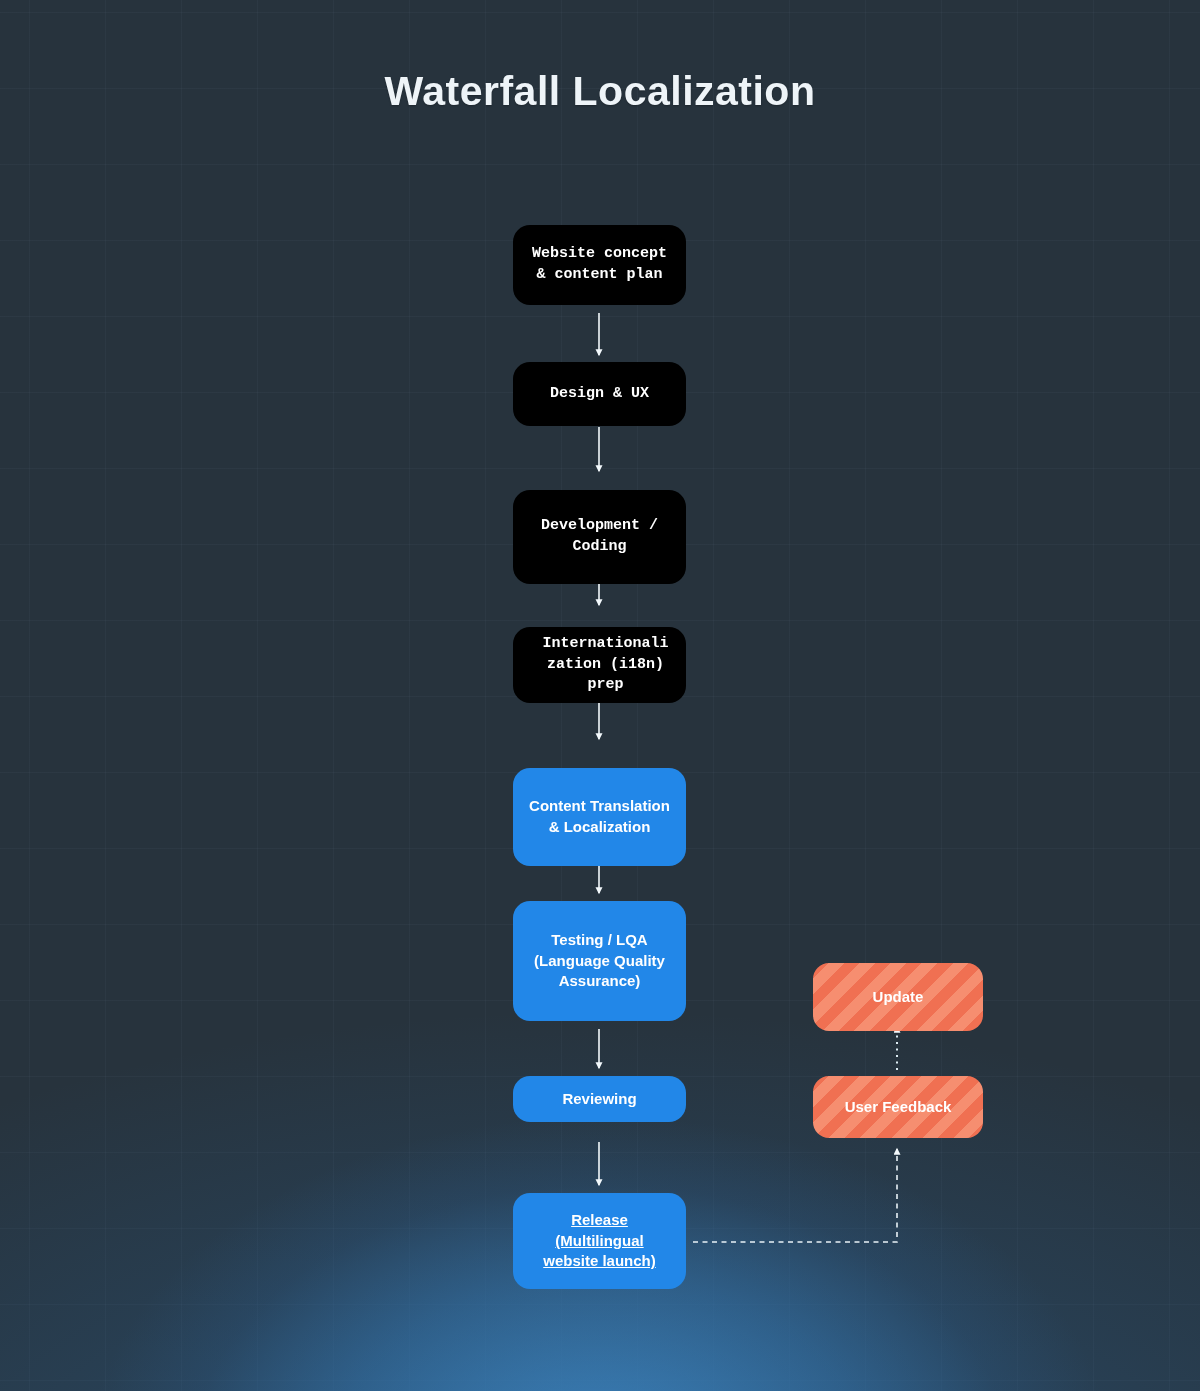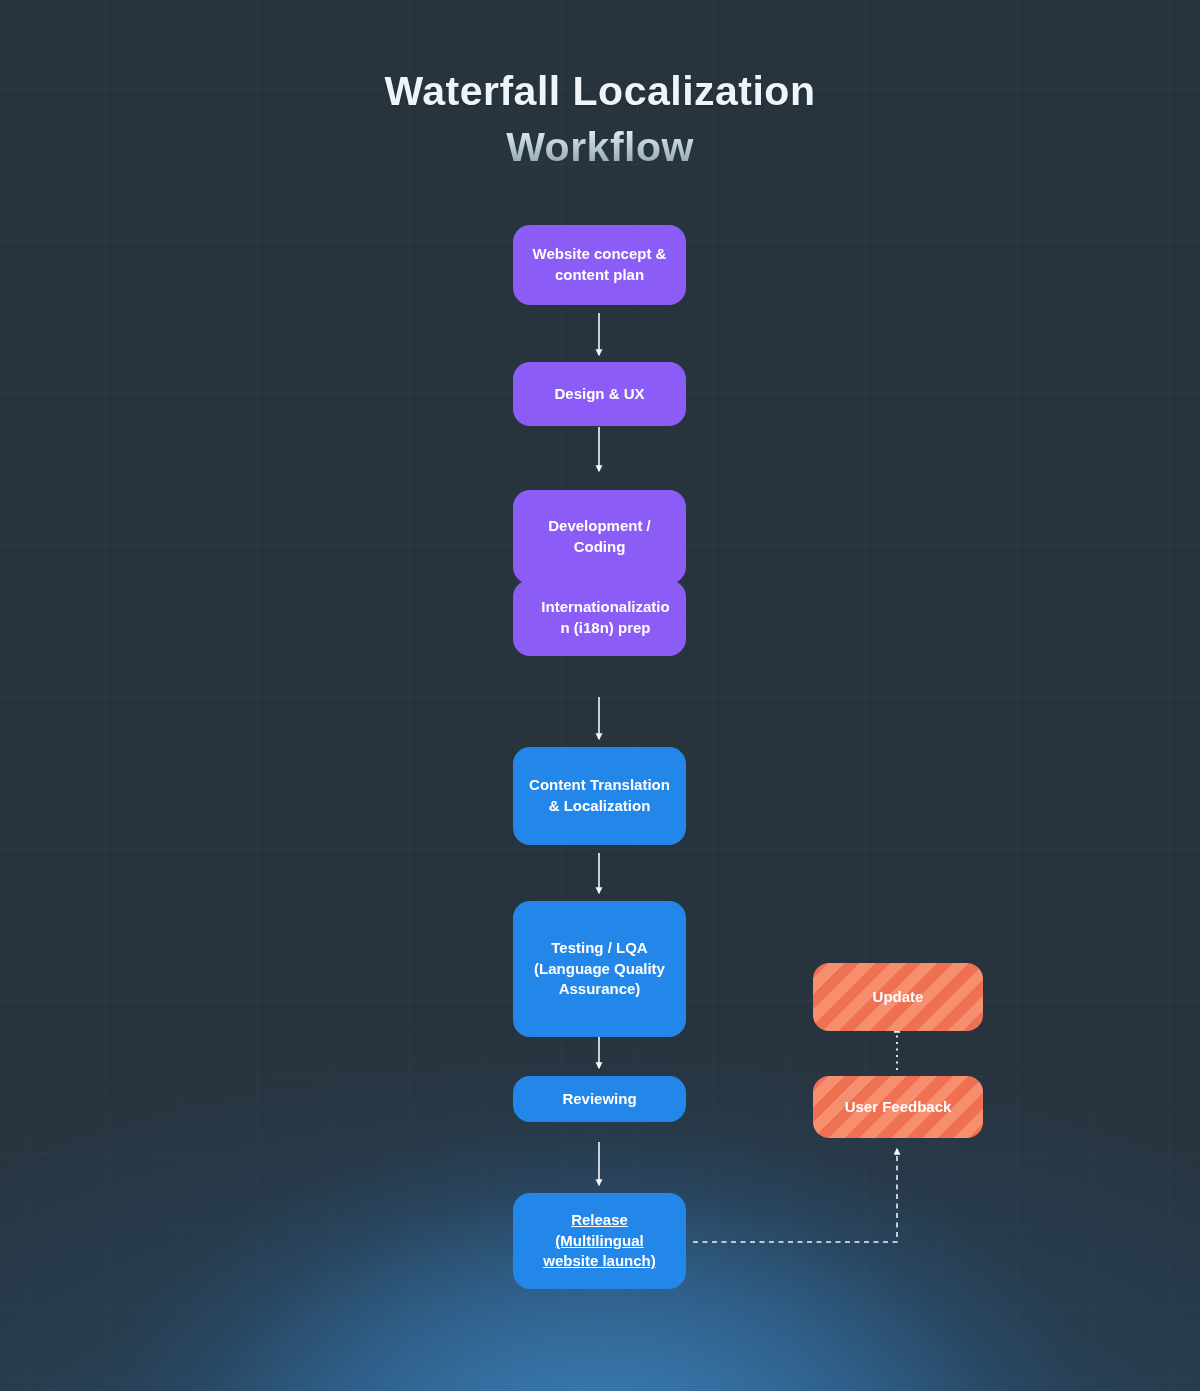--- a/index.html
+++ b/index.html
@@ -63,21 +63,21 @@
     justify-content: center;
     text-align: center;
     color: #ffffff;
     font-size: 15px;
     font-weight: 600;
     line-height: 1.38;
     padding: 0 14px;
     box-sizing: border-box;
     overflow-wrap: anywhere;
   }
-  .node.green { background: #8b5cf6; }
+  .node.green { background: #000000; font-family: Liberation Mono, monospace; }
   .node.blue  { background: #2287e8; }
   .node.orange {
     left: 813px;
     width: 170px;
     background: repeating-linear-gradient(135deg,
       #f07052 0px, #f07052 11px,
       #f68e70 11px, #f68e70 22px);
     border-radius: 16px;
   }
   .connectors {
@@ -88,21 +88,20 @@
 </style>
 </head>
 <body>
 
 <div class="canvas">
 
   <div class="bg-grid"></div>
   <div class="glow"></div>
 
   <div class="title title-line1">Waterfall Localization</div>
-  <div class="title title-line2">Workflow</div>
 
   <svg class="connectors" width="1200" height="1391" viewBox="0 0 1200 1391">
     <defs>
       <marker id="ah" markerWidth="9" markerHeight="9" refX="5.8" refY="3.5" orient="auto" markerUnits="userSpaceOnUse">
         <path d="M0,0 L7,3.5 L0,7 Z" fill="#f3f9fc"></path>
       </marker>
     </defs>
 
     <line x1="599" y1="313" x2="599" y2="355" stroke="#f3f9fc" stroke-width="1.6" marker-end="url(#ah)"></line>
     <line x1="599" y1="427" x2="599" y2="471" stroke="#f3f9fc" stroke-width="1.6" marker-end="url(#ah)"></line>
@@ -116,25 +115,25 @@
 
     <line x1="897" y1="1070" x2="897" y2="1027" stroke="#dcebf2" stroke-width="2" stroke-dasharray="2 4.5" marker-end="url(#ah)"></line>
   </svg>
 
   <div class="node green" style="top:225px; height:80px;">Website concept &amp; content plan</div>
 
   <div class="node green" style="top:362px; height:64px;">Design &amp; UX</div>
 
   <div class="node green" style="top:462px; height:94px;margin-top:28px;">Development / Coding</div>
 
-  <div class="node green" style="top:580px; height:76px;padding-left:26px;">Internationalization (i18n) prep</div>
+  <div class="node green" style="top:627px; height:76px;padding-left:26px;">Internationalization (i18n) prep</div>
 
-  <div class="node blue" style="top:747px; height:98px;">Content Translation &amp; Localization</div>
+  <div class="node blue" style="top:768px; height:98px;">Content Translation &amp; Localization</div>
 
-  <div class="node blue" style="top:901px; height:136px;">Testing / LQA (Language Quality Assurance)</div>
+  <div class="node blue" style="top:901px; height:120px;">Testing / LQA (Language Quality Assurance)</div>
 
   <div class="node blue" style="top:1076px; height:46px;">Reviewing</div>
 
   <div class="node blue" style="top:1193px; height:96px;text-decoration:underline;">Release (Multilingual website launch)</div>
 
   <div class="node orange" style="top:963px; height:68px;">Update</div>
 
   <div class="node orange" style="top:1076px; height:62px;">User Feedback</div>
 
 </div>

